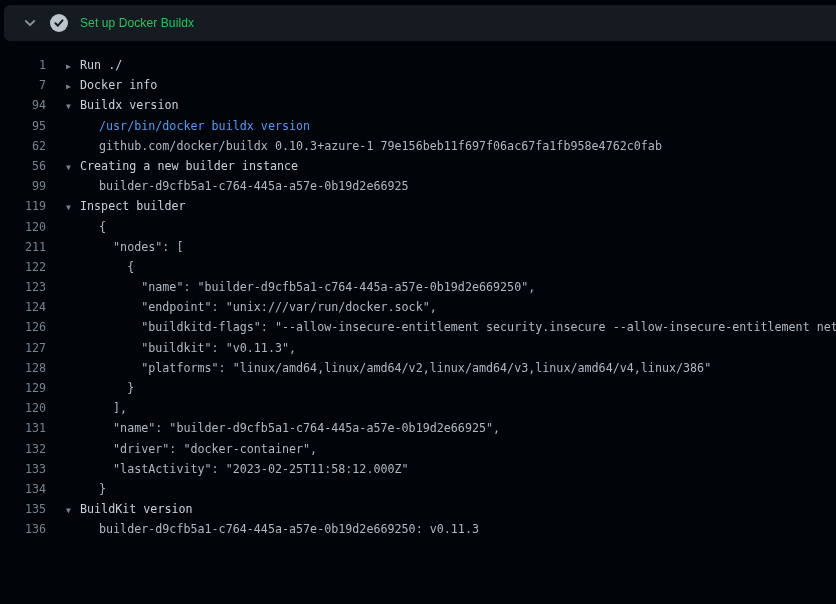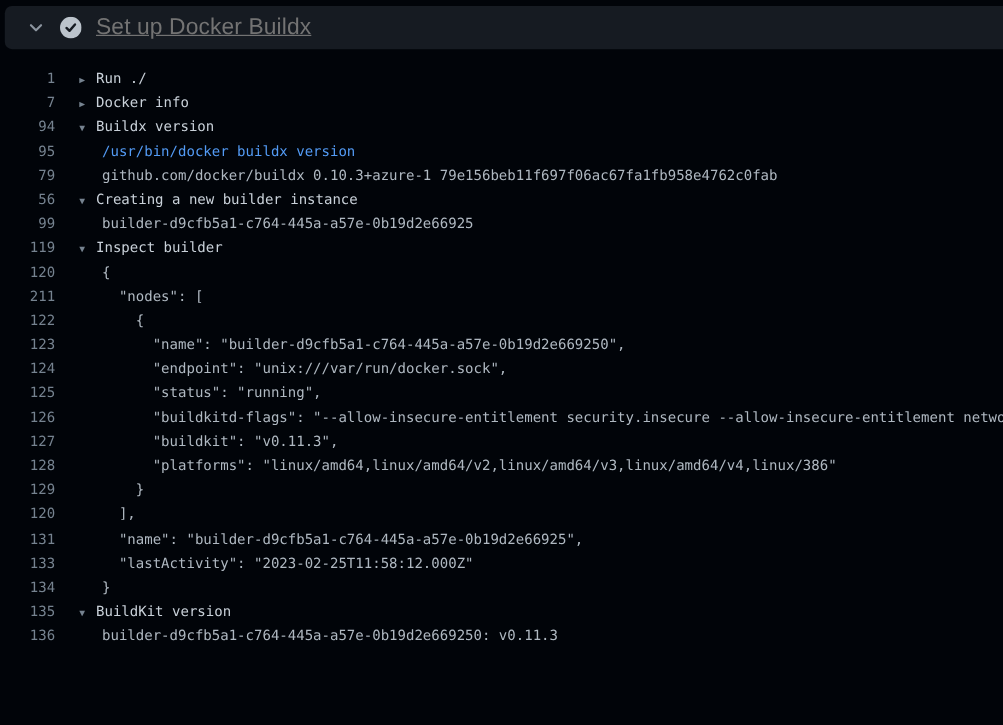--- a/index.html
+++ b/index.html
@@ -18,24 +18,23 @@
     border-radius: 6px 0 0 6px;
     display: flex;
     align-items: center;
     padding: 0 12px;
     cursor: pointer;
   }
   .chev { flex: none; width: 16px; height: 16px; margin-left: 6px; }
   .check { flex: none; width: 18px; height: 18px; margin-left: 12px; }
   .step-title {
     margin-left: 12px;
-    color: #737373;
-    font-size: 19px;
+    color: #22c55e;
+    font-size: 12px;
     letter-spacing: 0.1px;
-    text-decoration: underline;
   }
   .log {
     position: absolute;
     left: 0; top: 55px;
     width: 836px;
   }
   .row {
     display: flex;
     height: 20.2px;
     line-height: 20.2px;
@@ -58,21 +57,21 @@
   }
   .arrow {
     display: inline-block;
     width: 14px;
     color: #768390;
     font-size: 8px;
   }
   .t-group   { color: #c9d1d9; }
   .t-command { color: #539bf5; }
   .t-output  { color: #afb8c1; }
-  .indent { margin-left: 19px; }
+  .indent { margin-left: 33px; }
   .group-content { cursor: pointer; }
 </style>
 </head>
 <body>
 
 <div class="step-header">
   <svg class="chev" viewBox="0 0 16 16">
     <path d="M3.8 6 8 10.2 12.2 6" fill="none" stroke="#8b949e" stroke-width="1.8" stroke-linecap="round" stroke-linejoin="round"></path>
   </svg>
   <svg class="check" viewBox="0 0 18 18">
@@ -80,33 +79,33 @@
     <path d="M5.4 9.3 7.9 11.7 12.5 6.4" fill="none" stroke="#161b22" stroke-width="2" stroke-linecap="round" stroke-linejoin="round"></path>
   </svg>
   <span class="step-title">Set up Docker Buildx</span>
 </div>
 
 <div class="log">
     <div class="row"><span class="num">1</span><span class="content group-content"><span class="arrow">▶</span><span class="t-group">Run ./</span></span></div>
     <div class="row"><span class="num">7</span><span class="content group-content"><span class="arrow">▶</span><span class="t-group">Docker info</span></span></div>
     <div class="row"><span class="num">94</span><span class="content group-content"><span class="arrow">▼</span><span class="t-group">Buildx version</span></span></div>
     <div class="row"><span class="num">95</span><span class="content"><span class="indent t-command">/usr/bin/docker buildx version</span></span></div>
-    <div class="row"><span class="num">79</span><span class="content"><span class="indent t-output">github.com/docker/buildx 0.10.3+azure-1 79e156beb11f697f06ac67fa1fb958e4762c0fab</span></span></div>
+    <div class="row"><span class="num">62</span><span class="content"><span class="indent t-output">github.com/docker/buildx 0.10.3+azure-1 79e156beb11f697f06ac67fa1fb958e4762c0fab</span></span></div>
     <div class="row"><span class="num">56</span><span class="content group-content"><span class="arrow">▼</span><span class="t-group">Creating a new builder instance</span></span></div>
     <div class="row"><span class="num">99</span><span class="content"><span class="indent t-output">builder-d9cfb5a1-c764-445a-a57e-0b19d2e66925</span></span></div>
     <div class="row"><span class="num">119</span><span class="content group-content"><span class="arrow">▼</span><span class="t-group">Inspect builder</span></span></div>
     <div class="row"><span class="num">120</span><span class="content"><span class="indent t-output">{</span></span></div>
     <div class="row"><span class="num">211</span><span class="content"><span class="indent t-output">  "nodes": [</span></span></div>
     <div class="row"><span class="num">122</span><span class="content"><span class="indent t-output">    {</span></span></div>
     <div class="row"><span class="num">123</span><span class="content"><span class="indent t-output">      "name": "builder-d9cfb5a1-c764-445a-a57e-0b19d2e669250",</span></span></div>
     <div class="row"><span class="num">124</span><span class="content"><span class="indent t-output">      "endpoint": "unix:///var/run/docker.sock",</span></span></div>
-    <div class="row"><span class="num">125</span><span class="content"><span class="indent t-output">      "status": "running",</span></span></div>
     <div class="row"><span class="num">126</span><span class="content"><span class="indent t-output">      "buildkitd-flags": "--allow-insecure-entitlement security.insecure --allow-insecure-entitlement network.host",</span></span></div>
     <div class="row"><span class="num">127</span><span class="content"><span class="indent t-output">      "buildkit": "v0.11.3",</span></span></div>
     <div class="row"><span class="num">128</span><span class="content"><span class="indent t-output">      "platforms": "linux/amd64,linux/amd64/v2,linux/amd64/v3,linux/amd64/v4,linux/386"</span></span></div>
     <div class="row"><span class="num">129</span><span class="content"><span class="indent t-output">    }</span></span></div>
     <div class="row"><span class="num">120</span><span class="content"><span class="indent t-output">  ],</span></span></div>
     <div class="row"><span class="num">131</span><span class="content"><span class="indent t-output">  "name": "builder-d9cfb5a1-c764-445a-a57e-0b19d2e66925",</span></span></div>
+    <div class="row"><span class="num">132</span><span class="content"><span class="indent t-output">  "driver": "docker-container",</span></span></div>
     <div class="row"><span class="num">133</span><span class="content"><span class="indent t-output">  "lastActivity": "2023-02-25T11:58:12.000Z"</span></span></div>
     <div class="row"><span class="num">134</span><span class="content"><span class="indent t-output">}</span></span></div>
     <div class="row"><span class="num">135</span><span class="content group-content"><span class="arrow">▼</span><span class="t-group">BuildKit version</span></span></div>
     <div class="row"><span class="num">136</span><span class="content"><span class="indent t-output">builder-d9cfb5a1-c764-445a-a57e-0b19d2e669250: v0.11.3</span></span></div>
   </div>
 
 </body></html>

